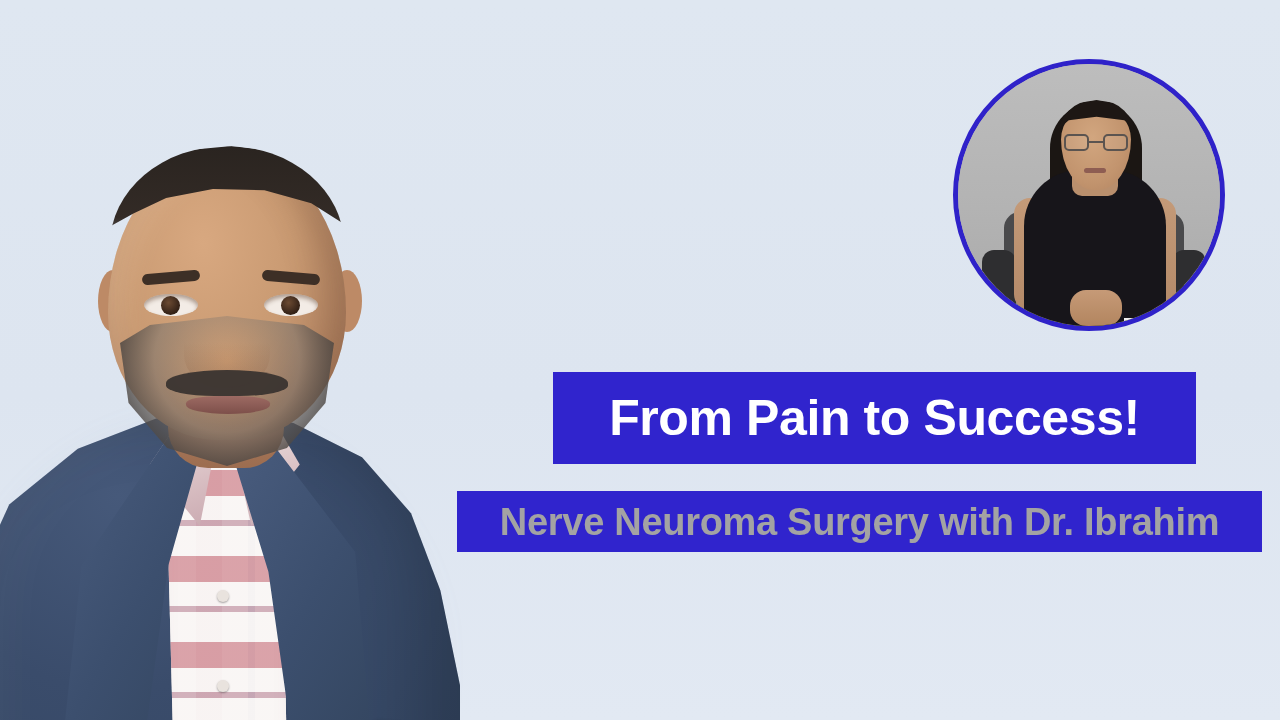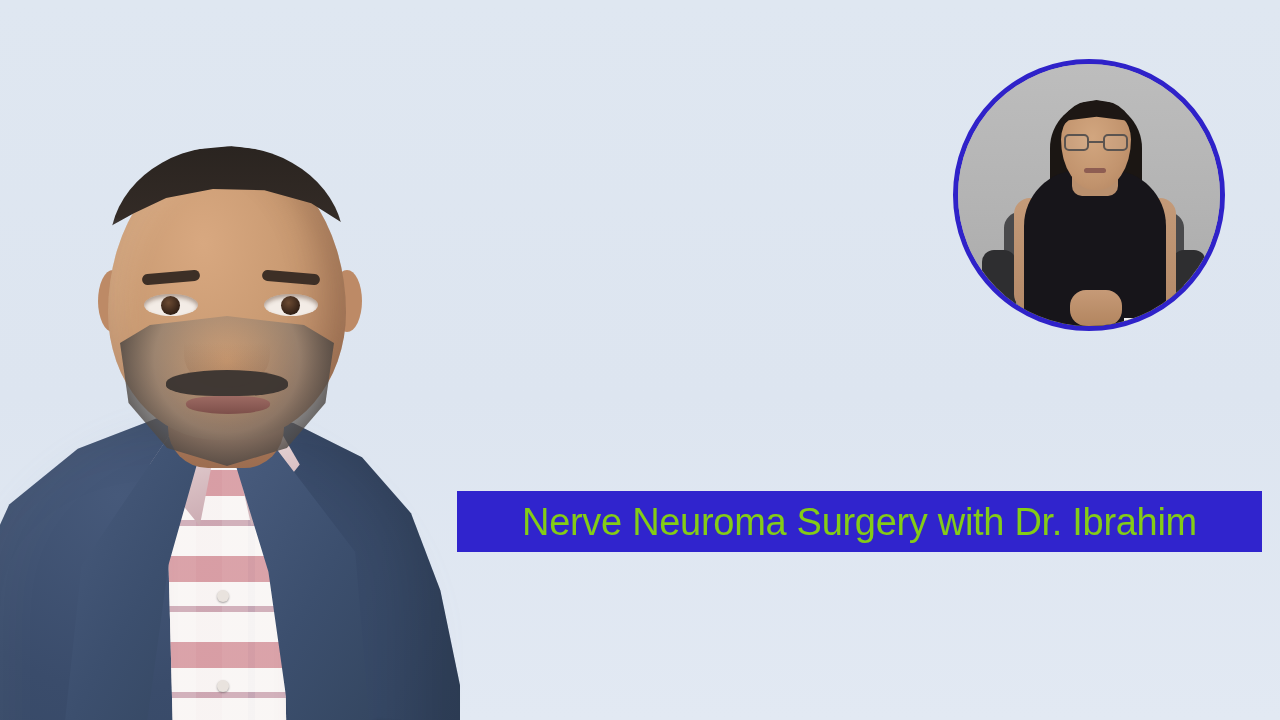--- a/index.html
+++ b/index.html
@@ -425,23 +425,23 @@
     width: 805px;
     height: 61px;
     background: #3024cd;
     display: flex;
     align-items: center;
     justify-content: center;
     box-sizing: border-box;
     padding: 0 14px;
   }
   .banner-sub span {
-    color: #84cc16;
+    color: #a3a3a3;
     font-size: 38px;
-    font-weight: normal;
+    font-weight: bold;
     letter-spacing: -0.3px;
     line-height: 1;
     white-space: nowrap;
   }
 </style>
 </head>
 <body>
 
 <div id="stage">
 
@@ -492,18 +492,21 @@
         <i></i>
           <i></i>
           <b></b>
       </div>
       <div class="g-mouth"></div>
       <div class="g-hands"></div>
       <div class="g-paper"></div>
     </div>
   </div>
 
+  <div class="banner-title">
+    <span>From Pain to Success!</span>
+  </div>
 
   <div class="banner-sub">
     <span>Nerve Neuroma Surgery with Dr. Ibrahim</span>
   </div>
 
 </div>
 
 </body></html>

